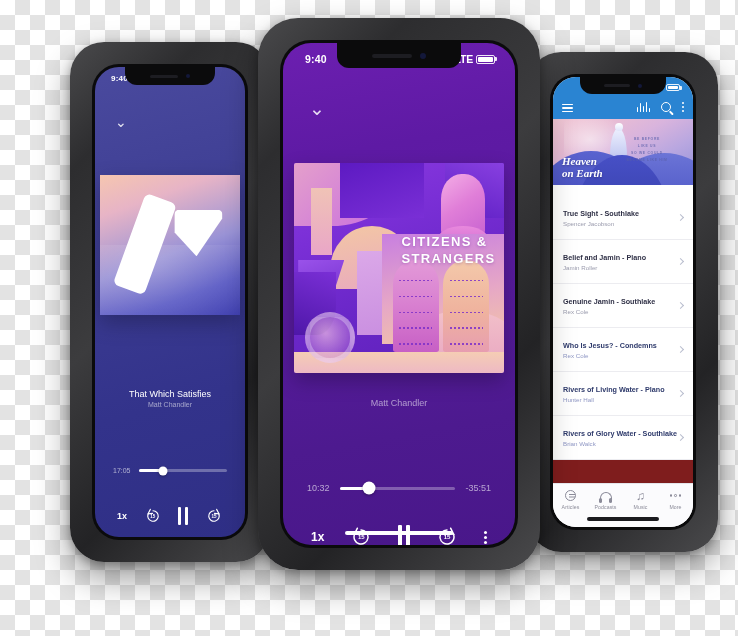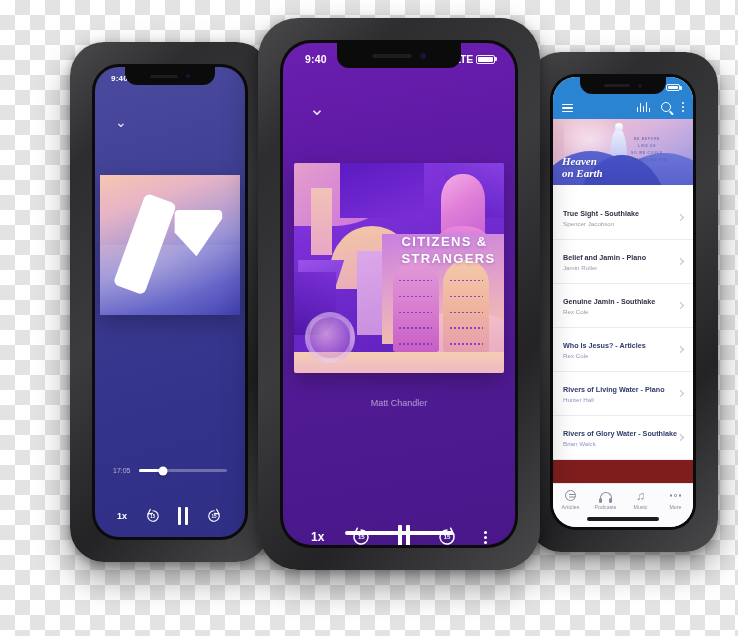--- a/index.html
+++ b/index.html
@@ -403,20 +403,24 @@
         <div class="art">
           <div class="v-art">
             <div class="v-swoosh"></div>
             <div class="v-mark">
               <div class="v-bar1"></div>
               <div class="v-bar2"></div>
             </div>
           </div>
         </div>
 
+        <div class="meta">
+          <div class="title">That Which Satisfies</div>
+          <div class="author">Matt Chandler</div>
+        </div>
 
         <div class="progress-row">
           <span>17:05</span>
           <div class="track">
             <div class="filled" style="width:28%"></div>
             <div class="thumb" style="left:28%"></div>
           </div>
         </div>
 
         <div class="controls">
@@ -528,21 +532,21 @@
         </div>
         <div class="list-item">
           <span class="li-text">
             <span class="li-title">Genuine Jamin - Southlake</span>
             <span class="li-author">Rex Cole</span>
           </span>
           <span class="chevr"></span>
         </div>
         <div class="list-item">
           <span class="li-text">
-            <span class="li-title tint">Who Is Jesus? - Articles</span>
+            <span class="li-title tint">Who Is Jesus? - Condemns</span>
             <span class="li-author tint">Rex Cole</span>
           </span>
           <span class="chevr"></span>
         </div>
         <div class="list-item">
           <span class="li-text">
             <span class="li-title tint">Rivers of Living Water - Plano</span>
             <span class="li-author tint">Hunter Hall</span>
           </span>
           <span class="chevr"></span>
@@ -659,20 +663,28 @@
               <div>CITIZENS &amp;</div>
               <div>STRANGERS</div>
             </div>
           </div>
         </div>
 
         <div class="meta">
           <div class="author">Matt Chandler</div>
         </div>
 
+        <div class="progress-row">
+          <span>10:32</span>
+          <div class="track">
+            <div class="filled" style="width:25%"></div>
+            <div class="thumb" style="left:25%"></div>
+          </div>
+          <span>-35:51</span>
+        </div>
 
         <div class="controls">
           <span class="speed">1x</span>
           <span class="ctrl-ico seek">
             <svg width="24" height="24" viewBox="0 0 24 24" fill="none" stroke="#fff" stroke-width="1.5" stroke-linecap="round">
               <path d="M12 5a7 7 0 1 1-6.3 4"></path>
                 <path d="M8.4 3.2 5.4 9.1l6-.6"></path>
             </svg>
             <span class="num" style="font-size:6px">15</span>
           </span>

